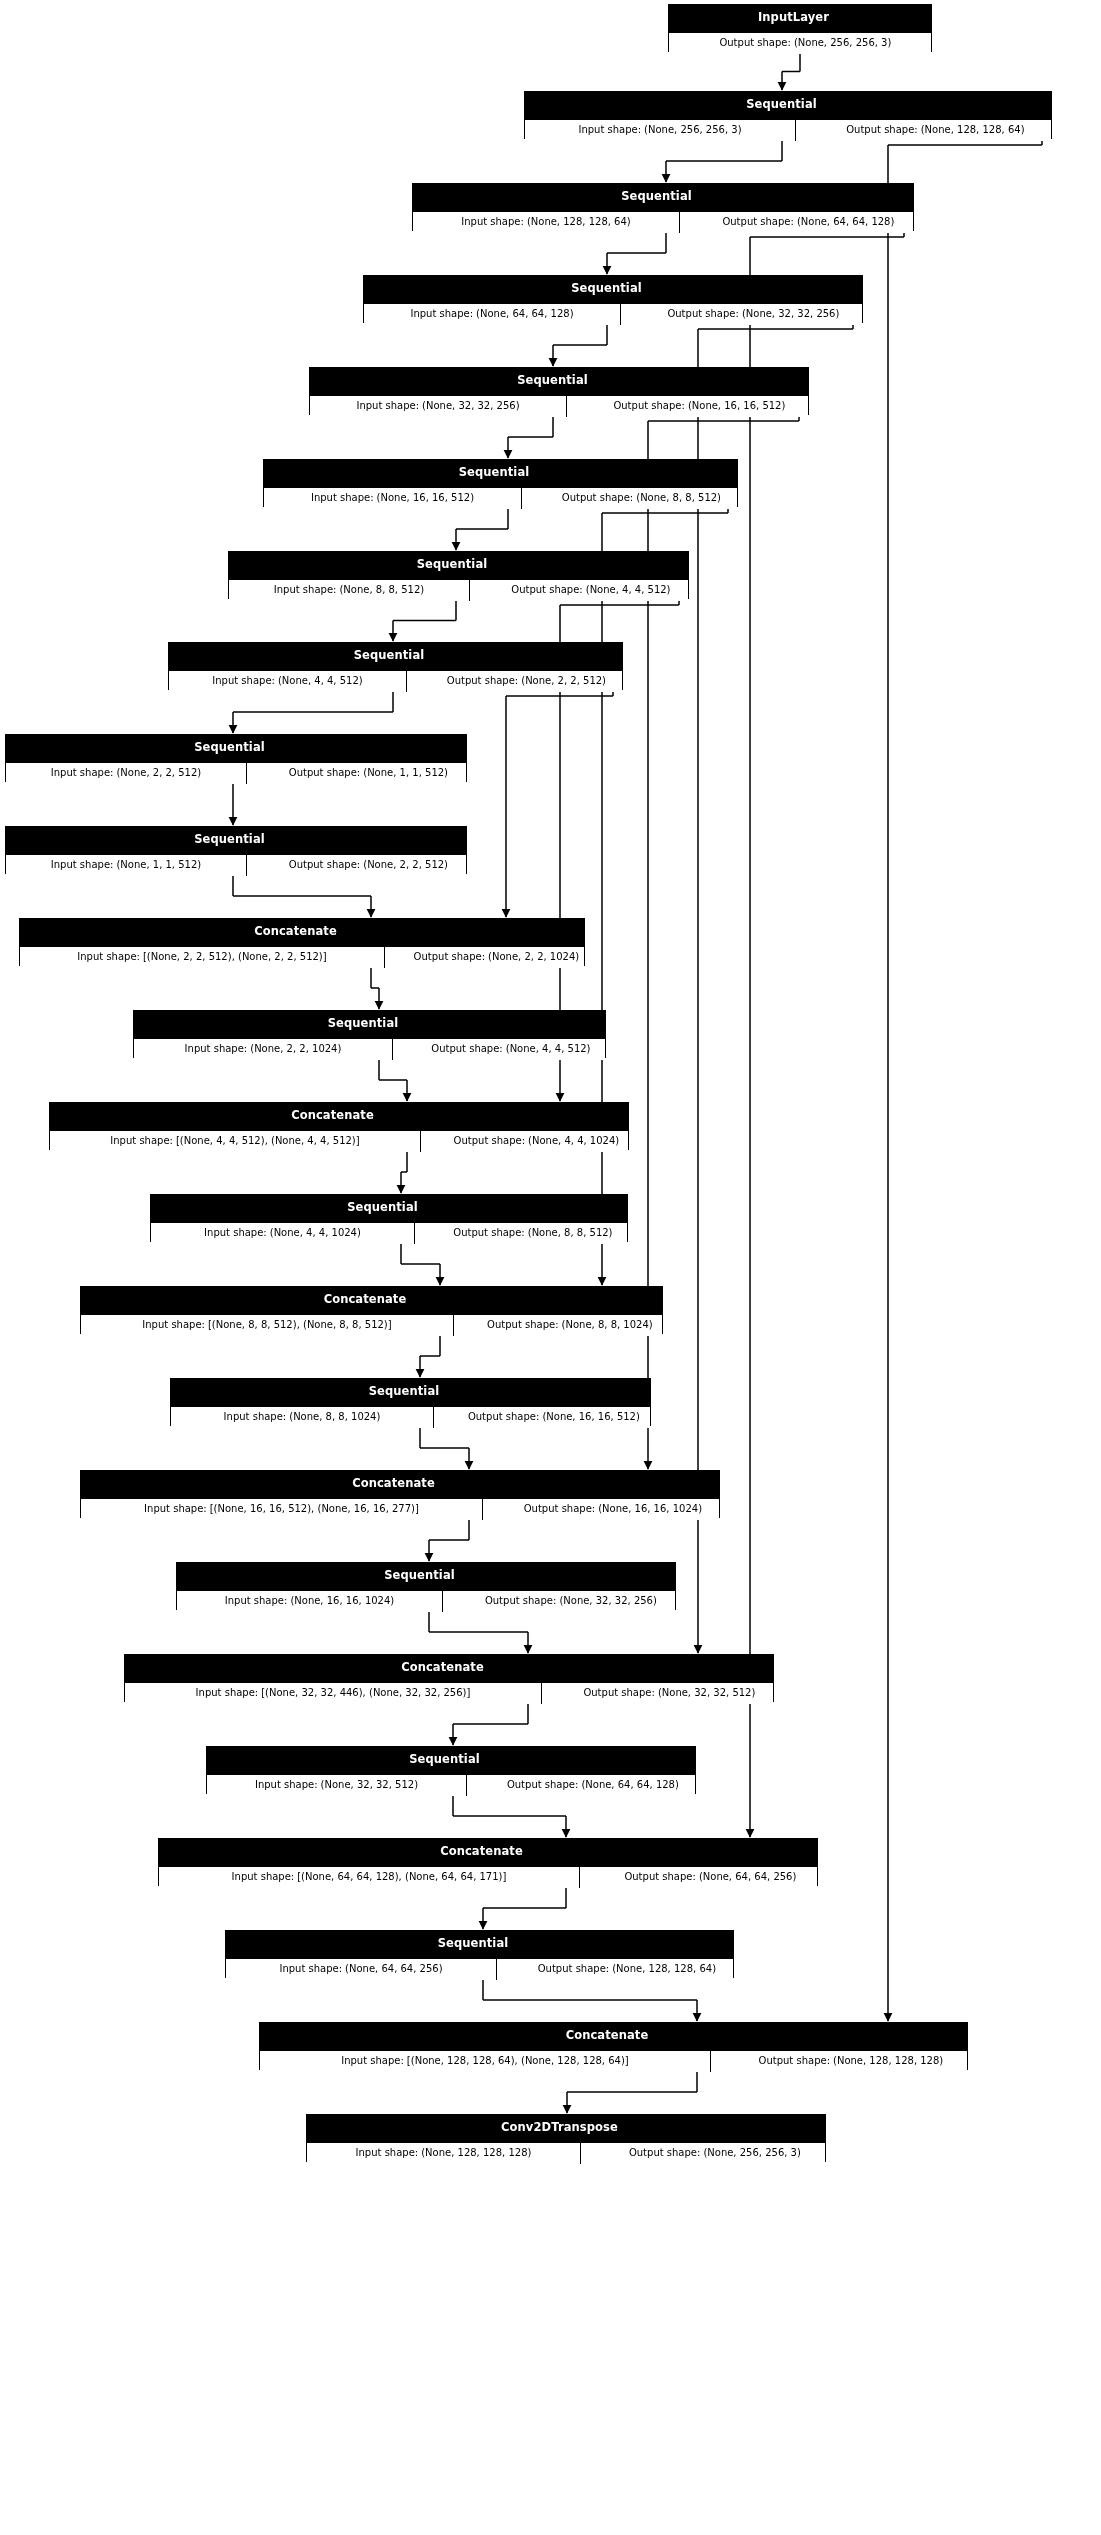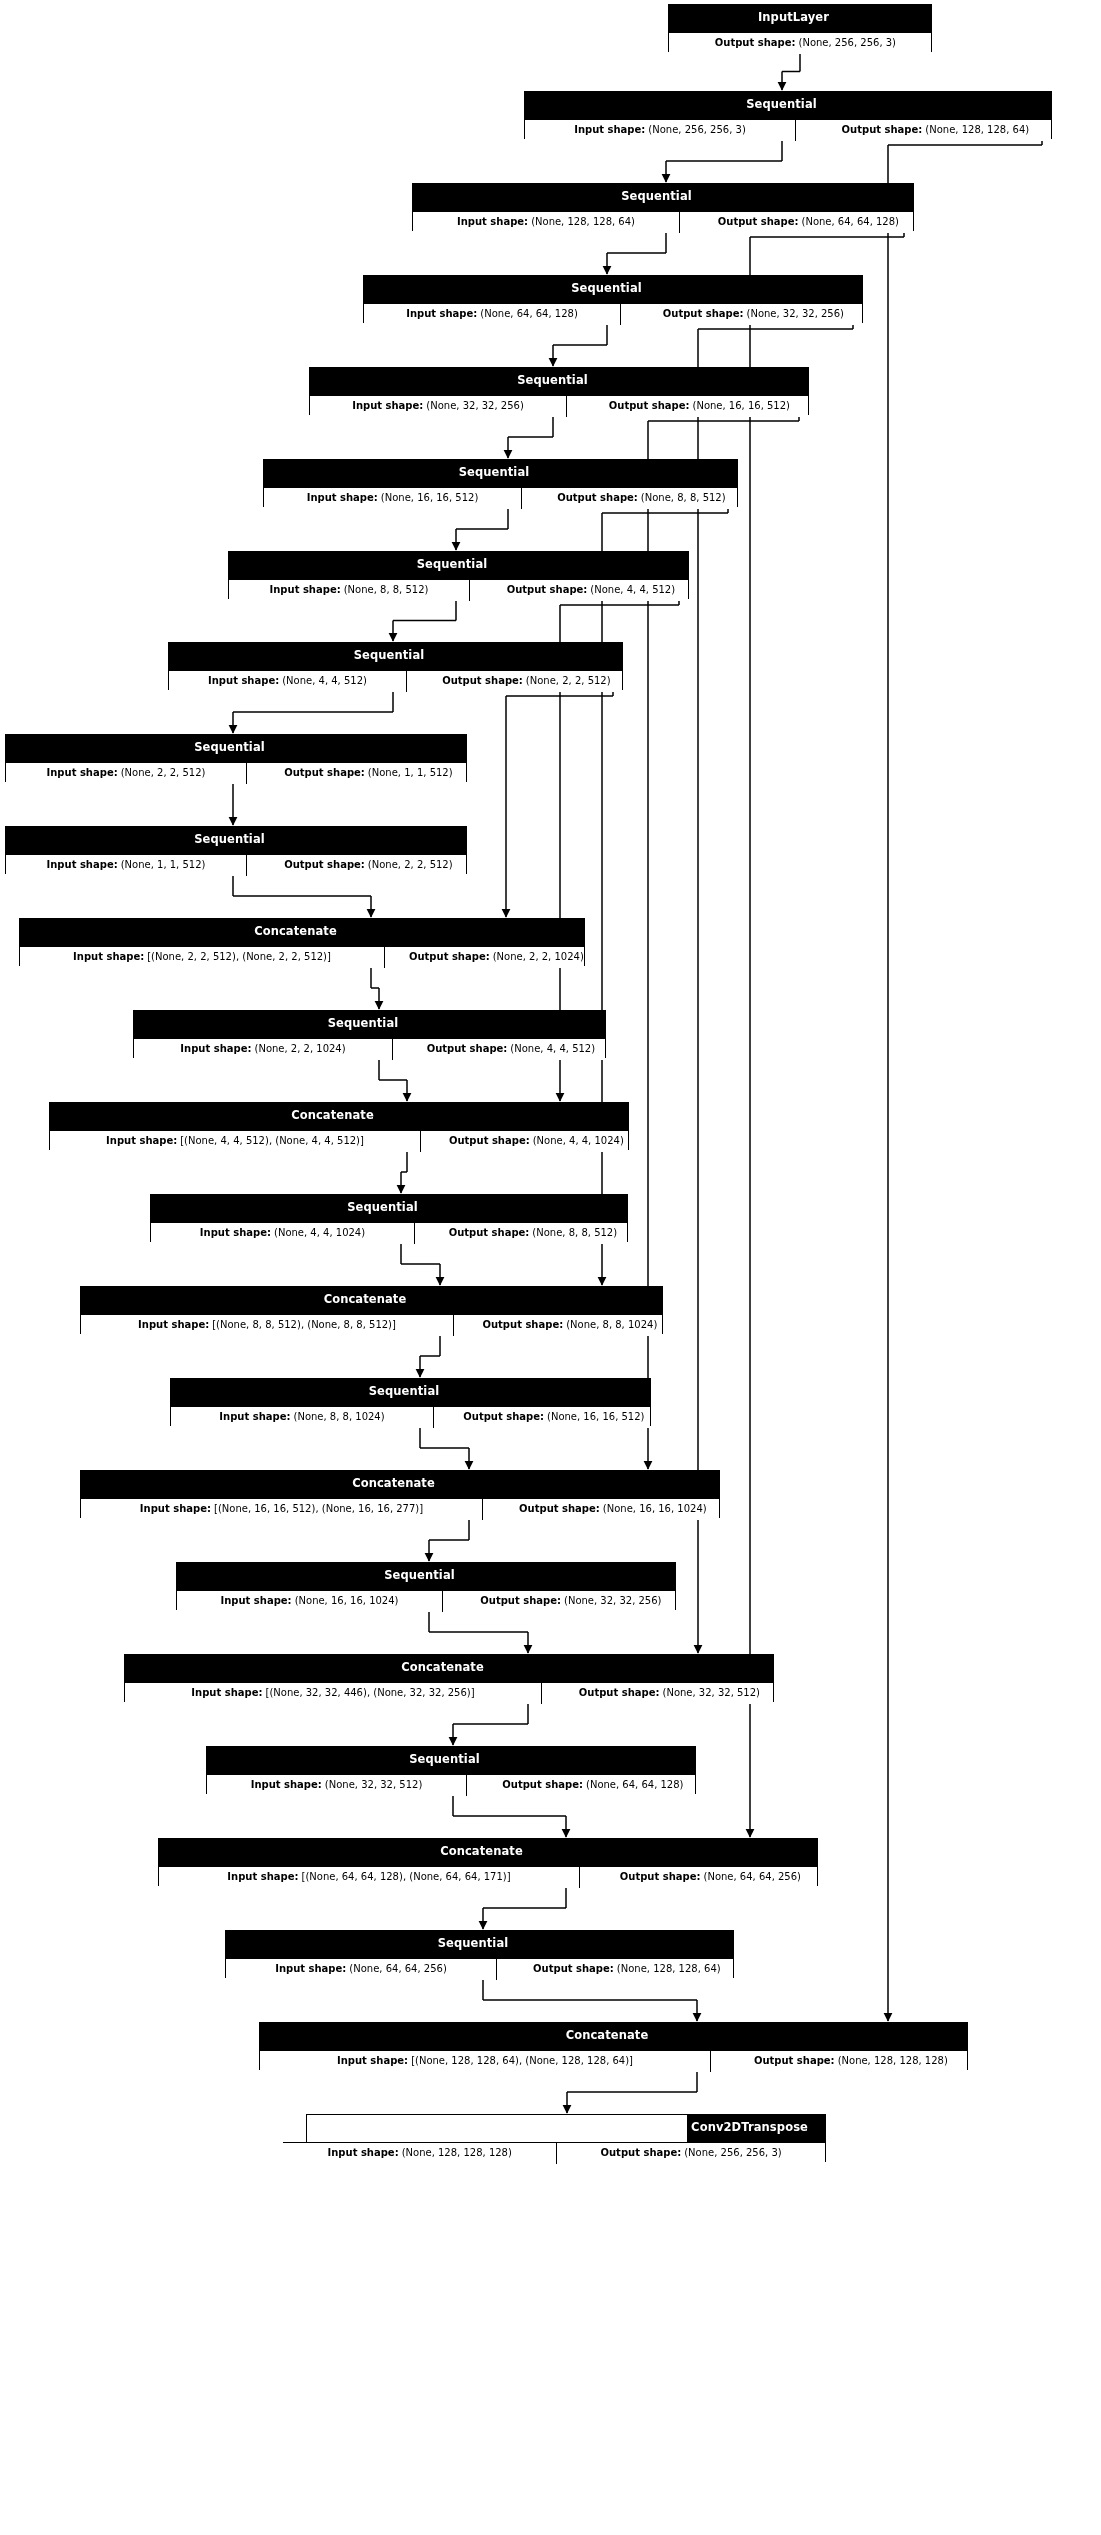--- a/index.html
+++ b/index.html
@@ -60,21 +60,21 @@
     font-size: 10px;
     color: #000000;
     padding: 5px 6px 6px 6px;
     white-space: nowrap;
     line-height: 1;
   }
   .shape-cell.second {
     border-left: 1.5px solid #000000;
   }
   .shape-cell .lbl {
-    font-weight: bold;
+    font-weight: normal;
   }
   .shape-cell .val {
     font-weight: normal;
     margin-left: 3px;
   }
 </style>
 </head>
 <body>
 
 <div id="canvas">
@@ -464,21 +464,21 @@
           <div class="shape-cell" style="width: 438px;">
             <span class="lbl">Input shape:</span>
             <span class="val">[(None, 128, 128, 64), (None, 128, 128, 64)]</span>
           </div>
           <div class="shape-cell second" style="width: 267.8px;">
             <span class="lbl">Output shape:</span>
             <span class="val">(None, 128, 128, 128)</span>
           </div>
         </div>
       </div>
-      <div class="node" style="left: 306px; top: 2114px; width: 520px; height: 48px; align-items: flex-end;">
+      <div class="node" style="left: 306px; top: 2114px; width: 520px; height: 48px;">
         <div class="node-title">Conv2DTranspose</div>
         <div class="node-shapes">
           <div class="shape-cell" style="width: 261px;">
             <span class="lbl">Input shape:</span>
             <span class="val">(None, 128, 128, 128)</span>
           </div>
           <div class="shape-cell second" style="width: 255.8px;">
             <span class="lbl">Output shape:</span>
             <span class="val">(None, 256, 256, 3)</span>
           </div>

